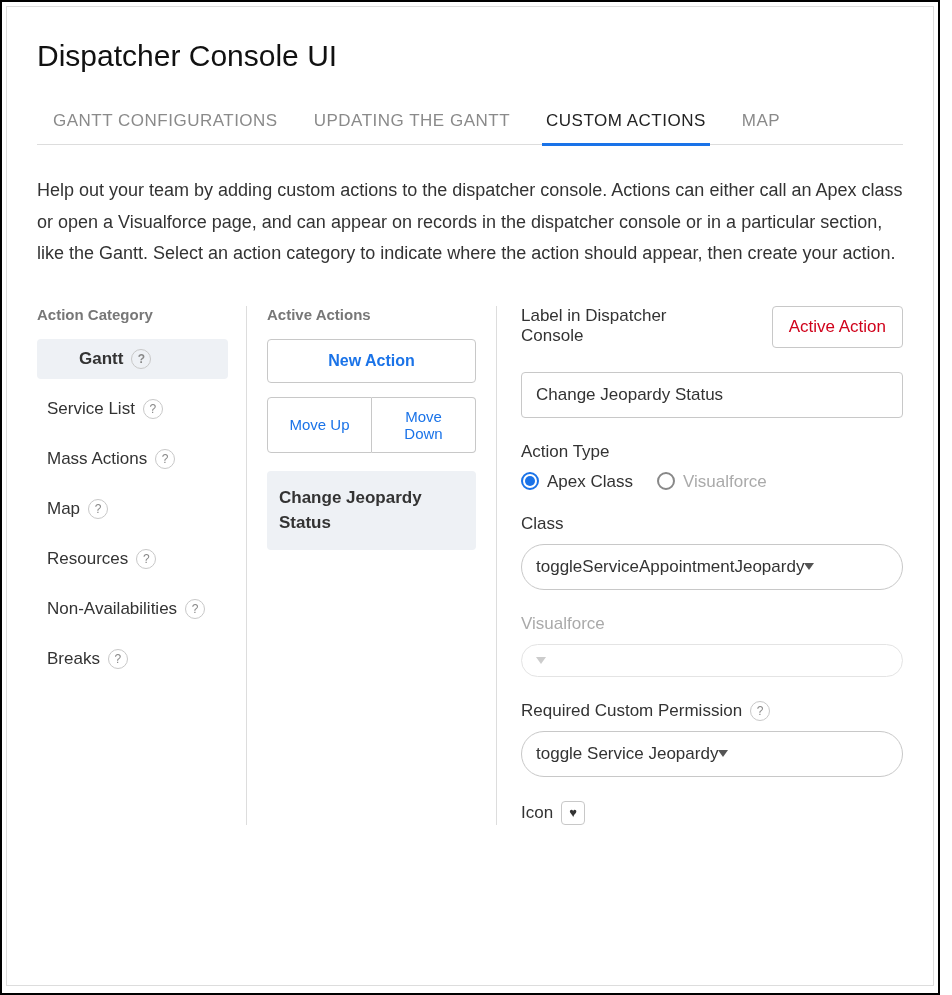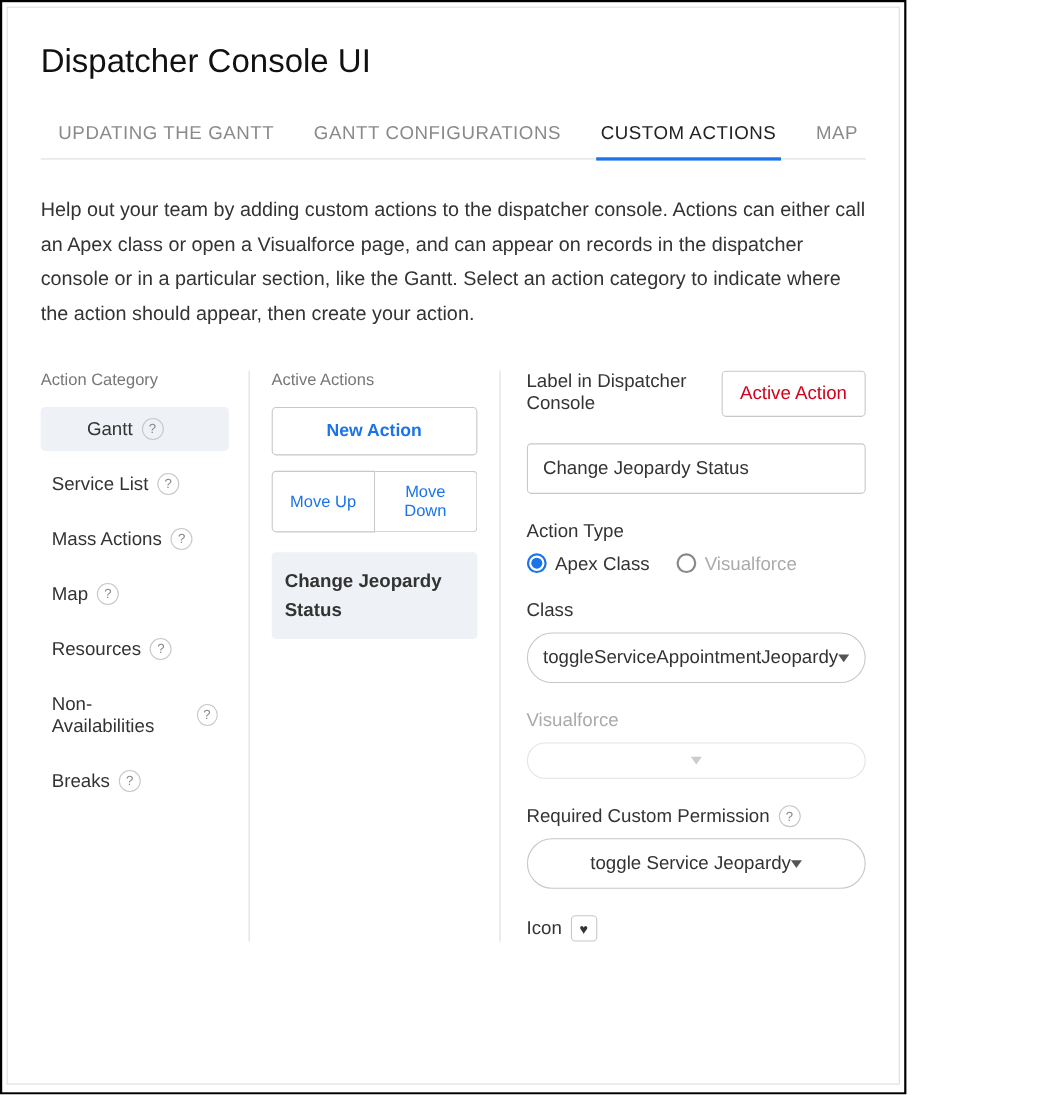--- a/index.html
+++ b/index.html
@@ -4,21 +4,21 @@
 <style>
   * { box-sizing: border-box; }
   body {
     margin: 0;
     font-family: -apple-system, BlinkMacSystemFont, "Segoe UI", Arial, sans-serif;
     background: #fff;
     color: #333;
   }
   .outer {
     border: 2px solid #000;
-    width: 824px;
+    width: 940px;
     min-height: 995px;
     padding: 4px;
     position: relative;
   }
   .inner {
     border: 1px solid #ddd;
     min-height: 980px;
     padding: 30px 30px 0 30px;
   }
   h1 {
@@ -68,34 +68,35 @@
     border-right: 1px solid #ddd;
   }
   .col-right {
     flex: 1;
     padding-left: 24px;
   }
   .col-title {
     color: #777;
     font-size: 15px;
     margin-bottom: 16px;
+    font-weight: bold;
   }
   .cat-item {
     display: flex;
     align-items: center;
     padding: 10px 10px;
     font-size: 17px;
     color: #333;
     border-radius: 4px;
     cursor: pointer;
     margin-bottom: 10px;
   }
   .cat-item.active {
     background: #eef1f5;
-    font-weight: 400;
+    font-weight: 700;
     padding-left: 42px;
   }
   .help-icon {
     display: inline-flex;
     align-items: center;
     justify-content: center;
     width: 20px;
     height: 20px;
     border: 1px solid #c8c8c8;
     border-radius: 50%;
@@ -171,21 +172,21 @@
     border-radius: 4px;
     padding: 12px 14px;
     font-size: 17px;
     color: #333;
     background: #fff;
     margin-bottom: 24px;
   }
   .select {
     display: flex;
     align-items: center;
-    justify-content: center;
+    justify-content: flex-start;
     cursor: pointer;
     border-radius: 23px;
   }
   .select.disabled {
     color: #bbb;
     border-color: #e4e4e4;
     cursor: default;
   }
   .caret {
     width: 0; height: 0;
@@ -239,22 +240,22 @@
   }
 </style>
 </head>
 <body>
 
 <div class="outer">
   <div class="inner">
     <h1>Dispatcher Console UI</h1>
 
     <div class="tabs">
+      <div class="tab">GANTT CONFIGURATIONS</div>
       <div class="tab">UPDATING THE GANTT</div>
-      <div class="tab">GANTT CONFIGURATIONS</div>
       <div class="tab active">CUSTOM ACTIONS</div>
       <div class="tab">MAP</div>
     </div>
 
     <div class="help">Help out your team by adding custom actions to the dispatcher console. Actions can either call an Apex class or open a Visualforce page, and can appear on records in the dispatcher console or in a particular section, like the Gantt. Select an action category to indicate where the action should appear, then create your action.</div>
 
     <div class="cols">
 
       <div class="col-left">
         <div class="col-title">Action Category</div>

